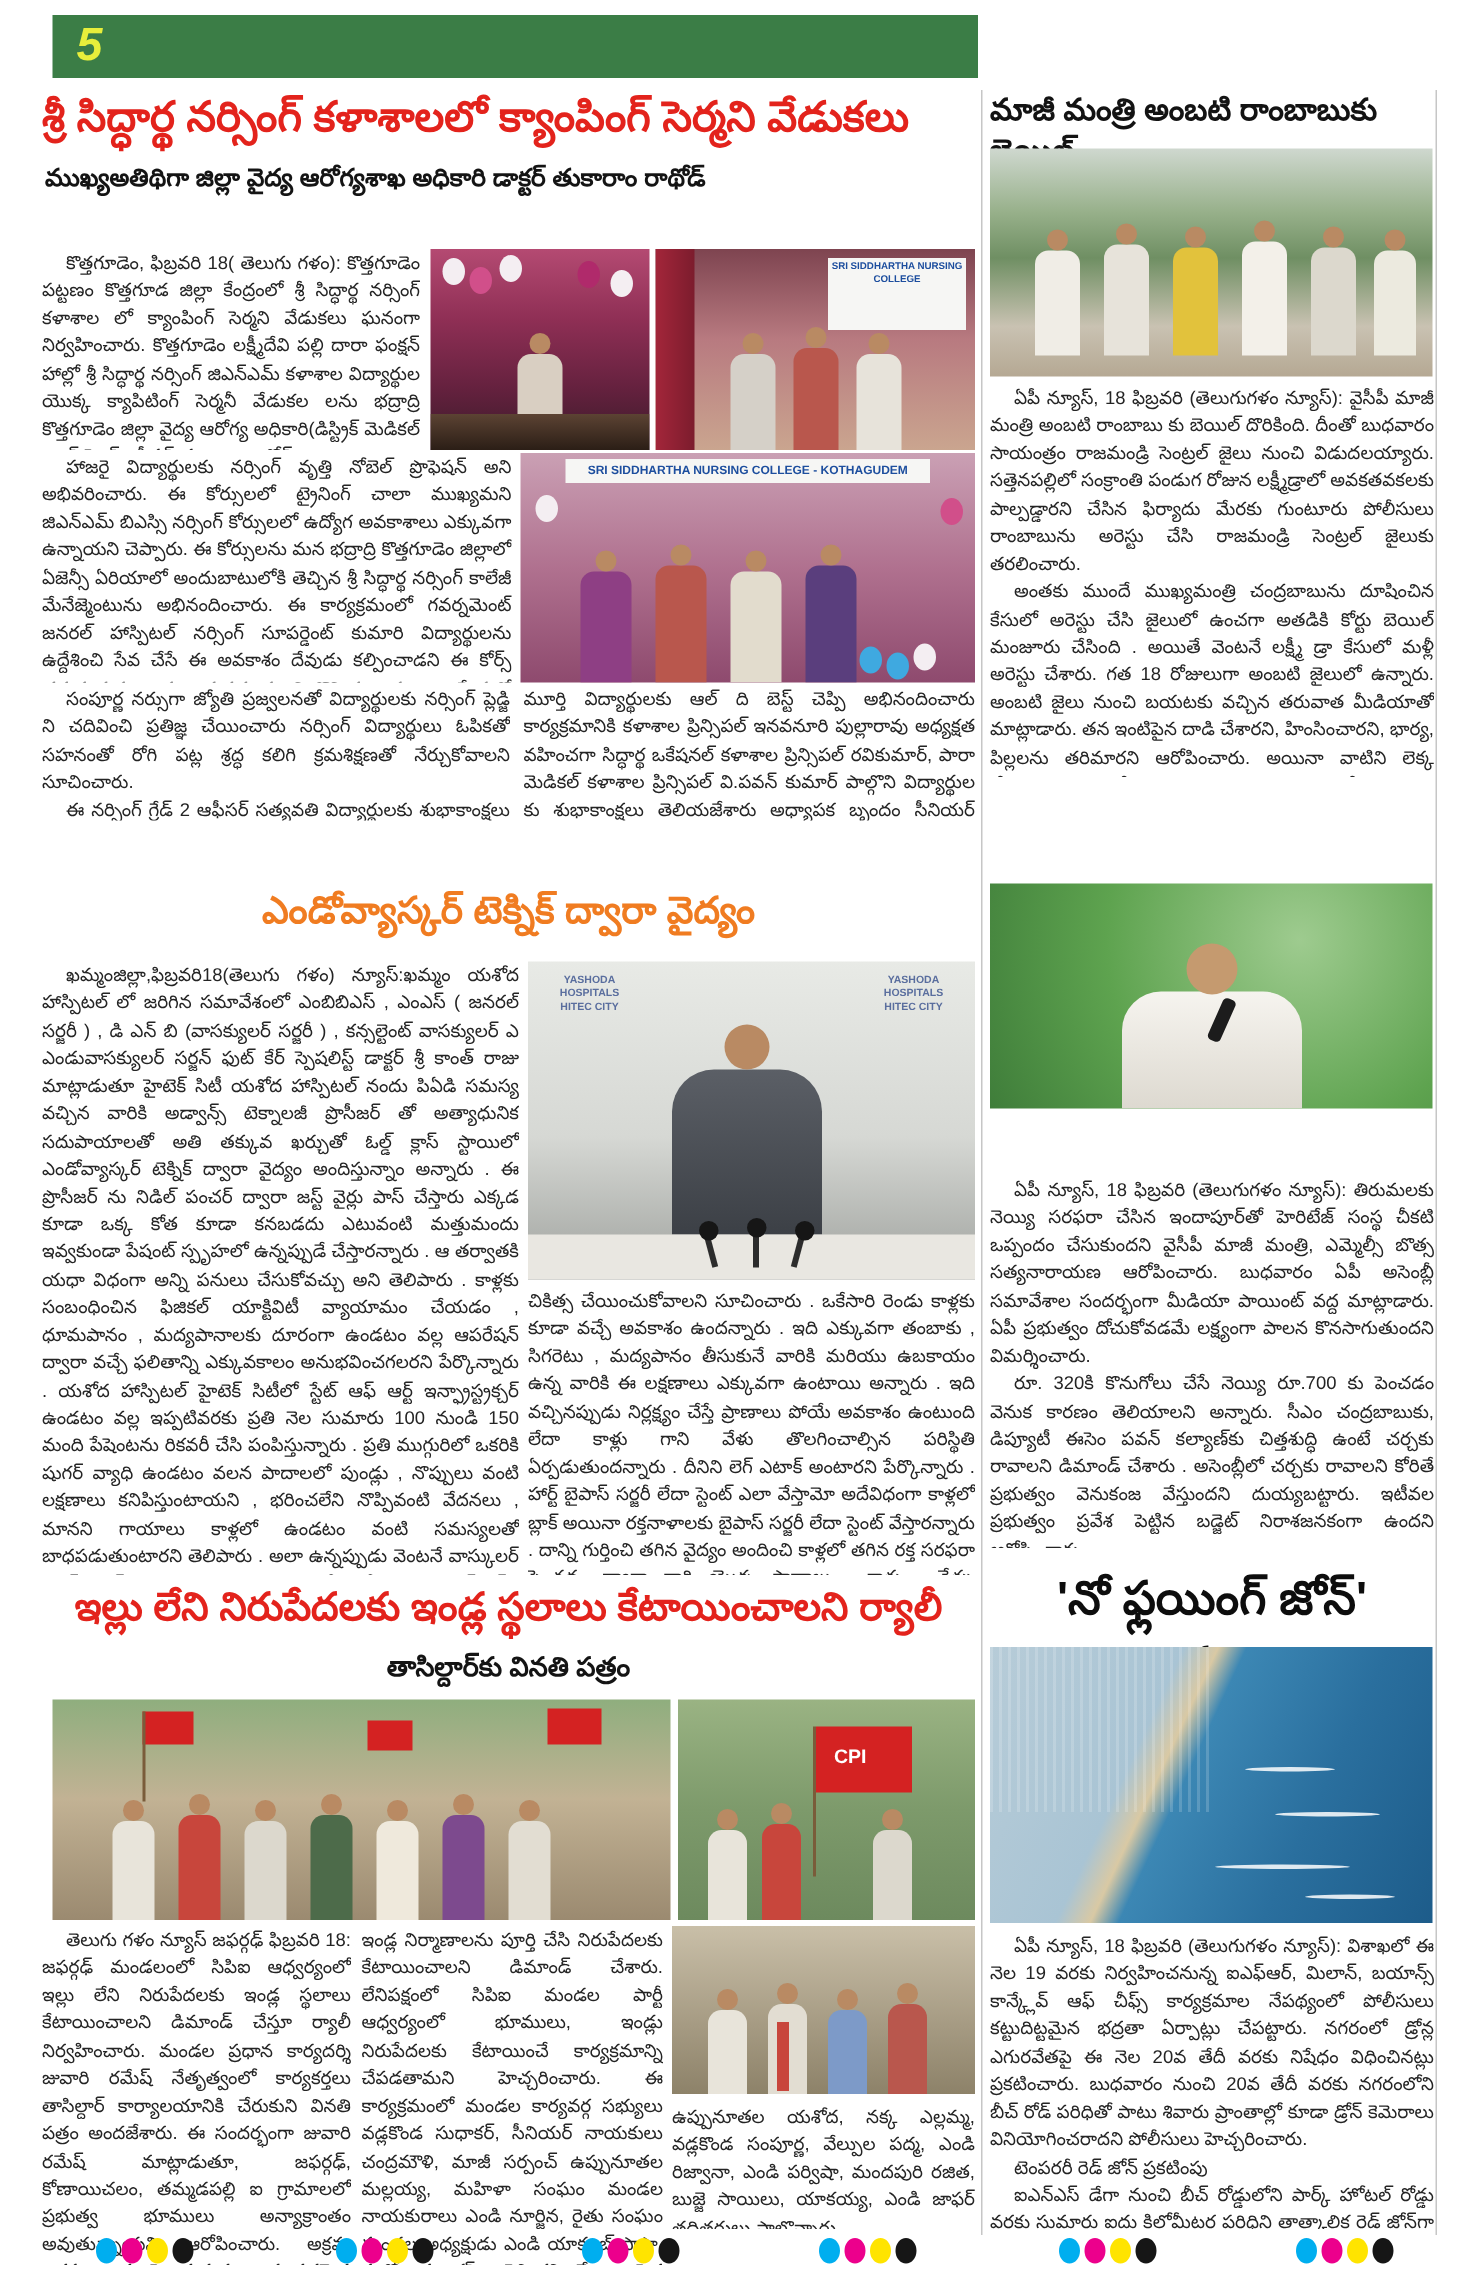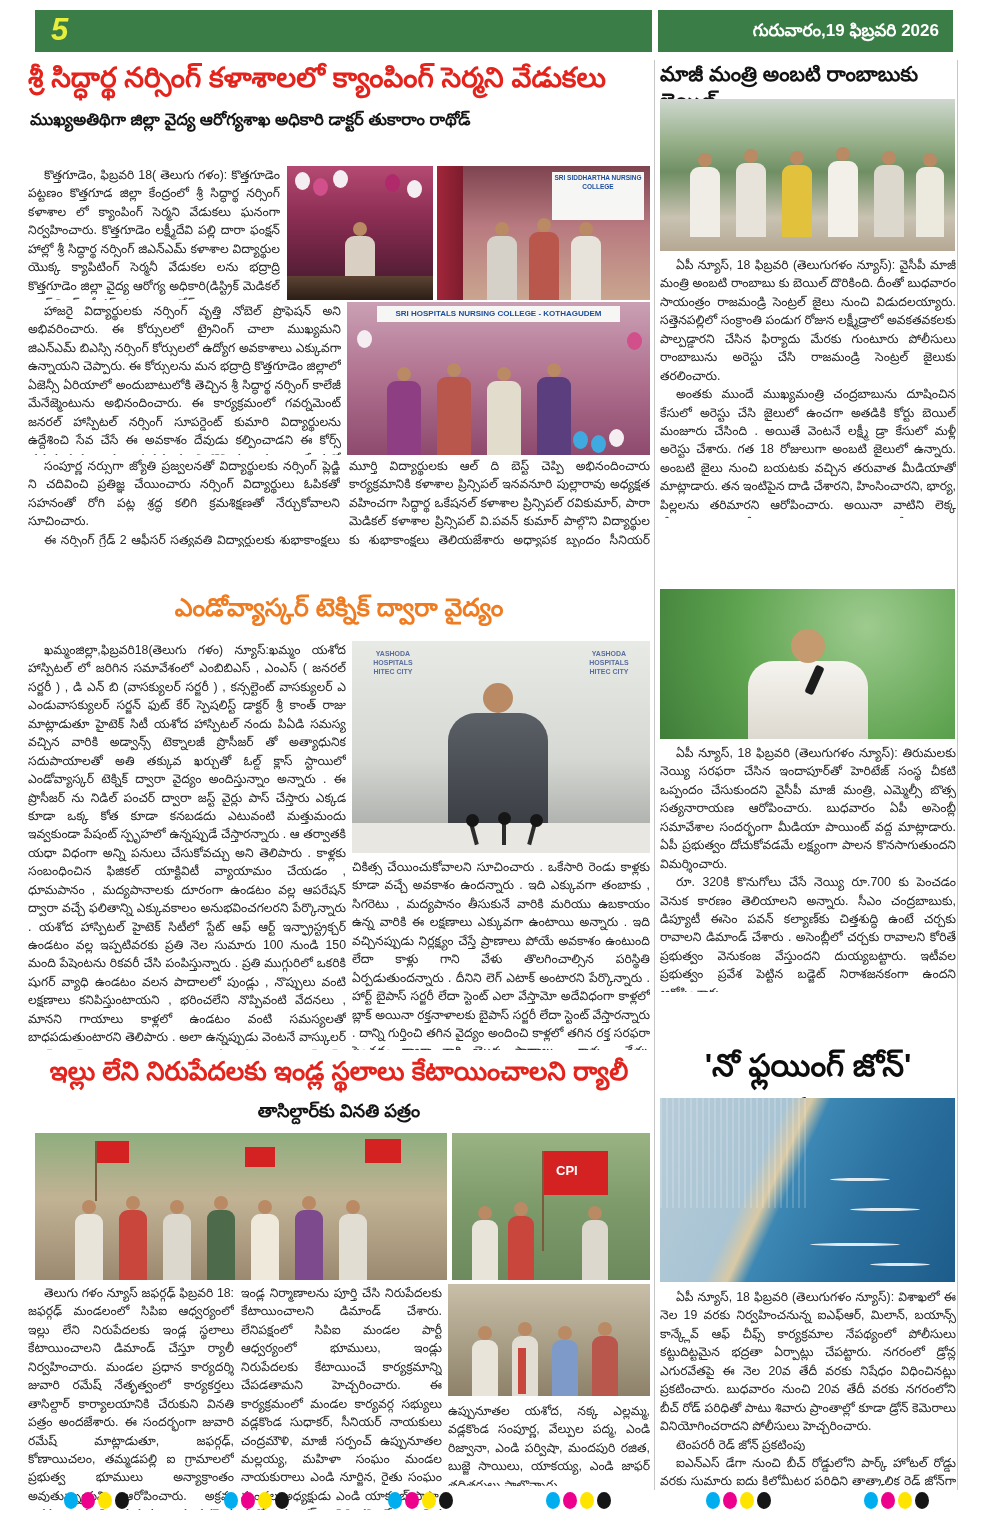--- a/index.html
+++ b/index.html
@@ -46,23 +46,20 @@
   .dc{background:#00aeef;} .dm{background:#ec008c;} .dy{background:#ffe400;} .dk{background:#161616;}
 </style>
 </head>
 <body>
 
 <div id="page">
 
   <div class="abs bar" style="left:35px;top:10px;width:617px;">
     <div class="pagenum">5</div>
   </div>
-  <div class="abs bar" style="left:658px;top:10px;width:295px;">
-    <div class="dateline">గురువారం,19 ఫిబ్రవరి 2026</div>
-  </div>
 
   <div class="abs vrule" style="left:654px;top:60px;height:1430px;"></div>
   <div class="abs vrule" style="left:957px;top:60px;height:1430px;"></div>
 
   <div class="abs hl-red" style="left:28px;top:60px;width:615px;">శ్రీ సిద్ధార్థ నర్సింగ్ కళాశాలలో క్యాంపింగ్ సెర్మని వేడుకలు</div>
   <div class="abs hl-sub" style="left:30px;top:109px;width:615px;">ముఖ్యఅతిథిగా జిల్లా వైద్య ఆరోగ్యశాఖ అధికారి డాక్టర్ తుకారాం రాథోడ్</div>
 
   <div class="abs body" style="left:28px;top:166px;width:252px;height:134px;">
     <p>కొత్తగూడెం, ఫిబ్రవరి 18( తెలుగు గళం): కొత్తగూడెం పట్టణం కొత్తగూడ జిల్లా కేంద్రంలో శ్రీ సిద్ధార్థ నర్సింగ్ కళాశాల లో క్యాంపింగ్ సెర్మని వేడుకలు ఘనంగా నిర్వహించారు. కొత్తగూడెం లక్ష్మీదేవి పల్లి దారా ఫంక్షన్ హాల్లో శ్రీ సిద్ధార్థ నర్సింగ్ జిఎన్ఎమ్ కళాశాల విద్యార్థుల యొక్క క్యాపిటింగ్ సెర్మనీ వేడుకల లను భద్రాద్రి కొత్తగూడెం జిల్లా వైద్య ఆరోగ్య అధికారి(డిస్ట్రిక్ మెడికల్ అండ్ హెల్త్ ఆఫీసర్ తుకారాం రాథోడ్</p>
   </div>
@@ -91,21 +88,21 @@
     <i class="person" style="left:134px;bottom:0;width:30px;height:64px;background:#e7e3da;">
         <i class="head"></i>
       </i>
   </div>
 
   <div class="abs body" style="left:28px;top:302px;width:313px;height:153px;">
     <p>హాజరై విద్యార్థులకు నర్సింగ్ వృత్తి నోబెల్ ప్రొఫెషన్ అని అభివరించారు. ఈ కోర్సులలో ట్రైనింగ్ చాలా ముఖ్యమని జిఎన్ఎమ్ బిఎస్సి నర్సింగ్ కోర్సులలో ఉద్యోగ అవకాశాలు ఎక్కువగా ఉన్నాయని చెప్పారు. ఈ కోర్సులను మన భద్రాద్రి కొత్తగూడెం జిల్లాలో ఏజెన్సీ ఏరియాలో అందుబాటులోకి తెచ్చిన శ్రీ సిద్ధార్థ నర్సింగ్ కాలేజీ మేనేజ్మెంటును అభినందించారు. ఈ కార్యక్రమంలో గవర్నమెంట్ జనరల్ హాస్పిటల్ నర్సింగ్ సూపర్డెంట్ కుమారి విద్యార్థులను ఉద్దేశించి సేవ చేసే ఈ అవకాశం దేవుడు కల్పించాడని ఈ కోర్స్ చదువుతున్న వారు అదృష్టవంతులని కొనియాడారు. అలాగే మరో ముఖ్యఅతిథి సింగరేణి ప్రధాన ఆసుపత్రి నర్సింగ్ సూపరిడెంట్ శాలిని విద్యార్థులకు క్యాపును ధరింపజేసి</p>
   </div>
 
   <div class="abs ph" style="left:347px;top:302px;width:303px;height:153px;background:linear-gradient(180deg,#caa0b4 0%,#b0718f 50%,#8e4a6e 100%);">
-    <span class="banner" style="left:30px;top:4px;right:30px;height:16px;font-size:8px;line-height:16px;">SRI HOSPITALS NURSING COLLEGE - KOTHAGUDEM</span>
+    <span class="banner" style="left:30px;top:4px;right:30px;height:16px;font-size:8px;line-height:16px;">SRI SIDDHARTHA NURSING COLLEGE - KOTHAGUDEM</span>
     <i class="bl bl-w" style="left:10px;top:28px"></i>
     <i class="bl bl-p" style="left:280px;top:30px"></i>
     <i class="person" style="left:40px;bottom:0;width:34px;height:74px;background:#8e3f84;">
         <i class="head"></i>
       </i>
     <i class="person" style="left:90px;bottom:0;width:34px;height:78px;background:#b9574d;">
         <i class="head"></i>
       </i>
     <i class="person" style="left:140px;bottom:0;width:34px;height:74px;background:#e2dccd;">
         <i class="head"></i>
@@ -258,21 +255,21 @@
   </div>
 
 
   <div class="abs ph" style="left:660px;top:589px;width:295px;height:150px;background:radial-gradient(circle at 70% 25%, #9ecb8f 0%, #5ea34f 55%, #3f7d3a 100%);">
     <i class="person" style="left:88px;bottom:0;width:120px;height:78px;background:linear-gradient(180deg,#f6f4ef,#ddd9d0);border-radius:26px 26px 0 0;">
       <i class="head" style="width:34px;height:34px;margin-left:-17px;top:-32px;background:#c59a6f;"></i>
     </i>
     <i style="left:150px;bottom:44px;width:9px;height:30px;background:#1c1c1c;transform:rotate(24deg);border-radius:3px;"></i>
   </div>
 
-  <div class="abs body" style="left:660px;top:744px;width:296px;height:248px;">
+  <div class="abs body" style="left:660px;top:784px;width:296px;height:248px;">
     <p>ఏపీ న్యూస్, 18 ఫిబ్రవరి (తెలుగుగళం న్యూస్): తిరుమలకు నెయ్యి సరఫరా చేసిన ఇందాపూర్‌తో హెరిటేజ్ సంస్థ చీకటి ఒప్పందం చేసుకుందని వైసీపీ మాజీ మంత్రి, ఎమ్మెల్సీ బొత్స సత్యనారాయణ ఆరోపించారు. బుధవారం ఏపీ అసెంబ్లీ సమావేశాల సందర్భంగా మీడియా పాయింట్ వద్ద మాట్లాడారు. ఏపీ ప్రభుత్వం దోచుకోవడమే లక్ష్యంగా పాలన కొనసాగుతుందని విమర్శించారు.</p>
     <p>రూ. 320కి కొనుగోలు చేసే నెయ్యి రూ.700 కు పెంచడం వెనుక కారణం తెలియాలని అన్నారు. సీఎం చంద్రబాబుకు, డిప్యూటీ ఈసెం పవన్ కల్యాణ్‌కు చిత్తశుద్ధి ఉంటే చర్చకు రావాలని డిమాండ్ చేశారు . అసెంబ్లీలో చర్చకు రావాలని కోరితే ప్రభుత్వం వెనుకంజ వేస్తుందని దుయ్యబట్టారు. ఇటీవల ప్రభుత్వం ప్రవేశ పెట్టిన బడ్జెట్ నిరాశజనకంగా ఉందని ఆరోపించారు.</p>
 
   </div>
 
   <div class="abs hl-black-xl" style="left:660px;top:1000px;width:296px;">
     <br>
     <span>'నో ఫ్లయింగ్ జోన్' అమలు</span>
   </div>
 

